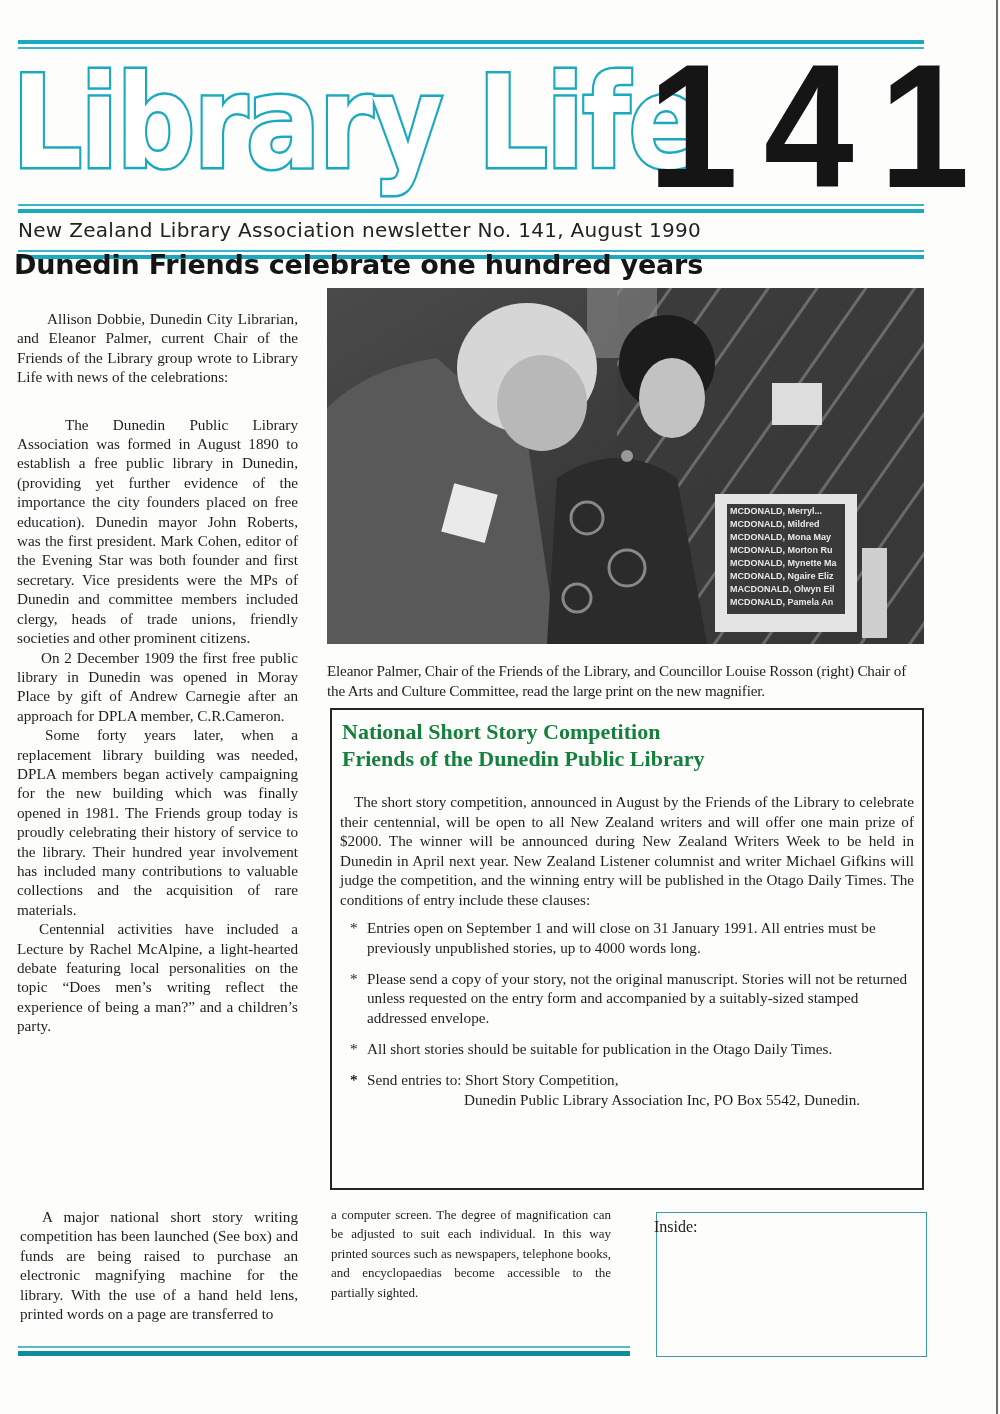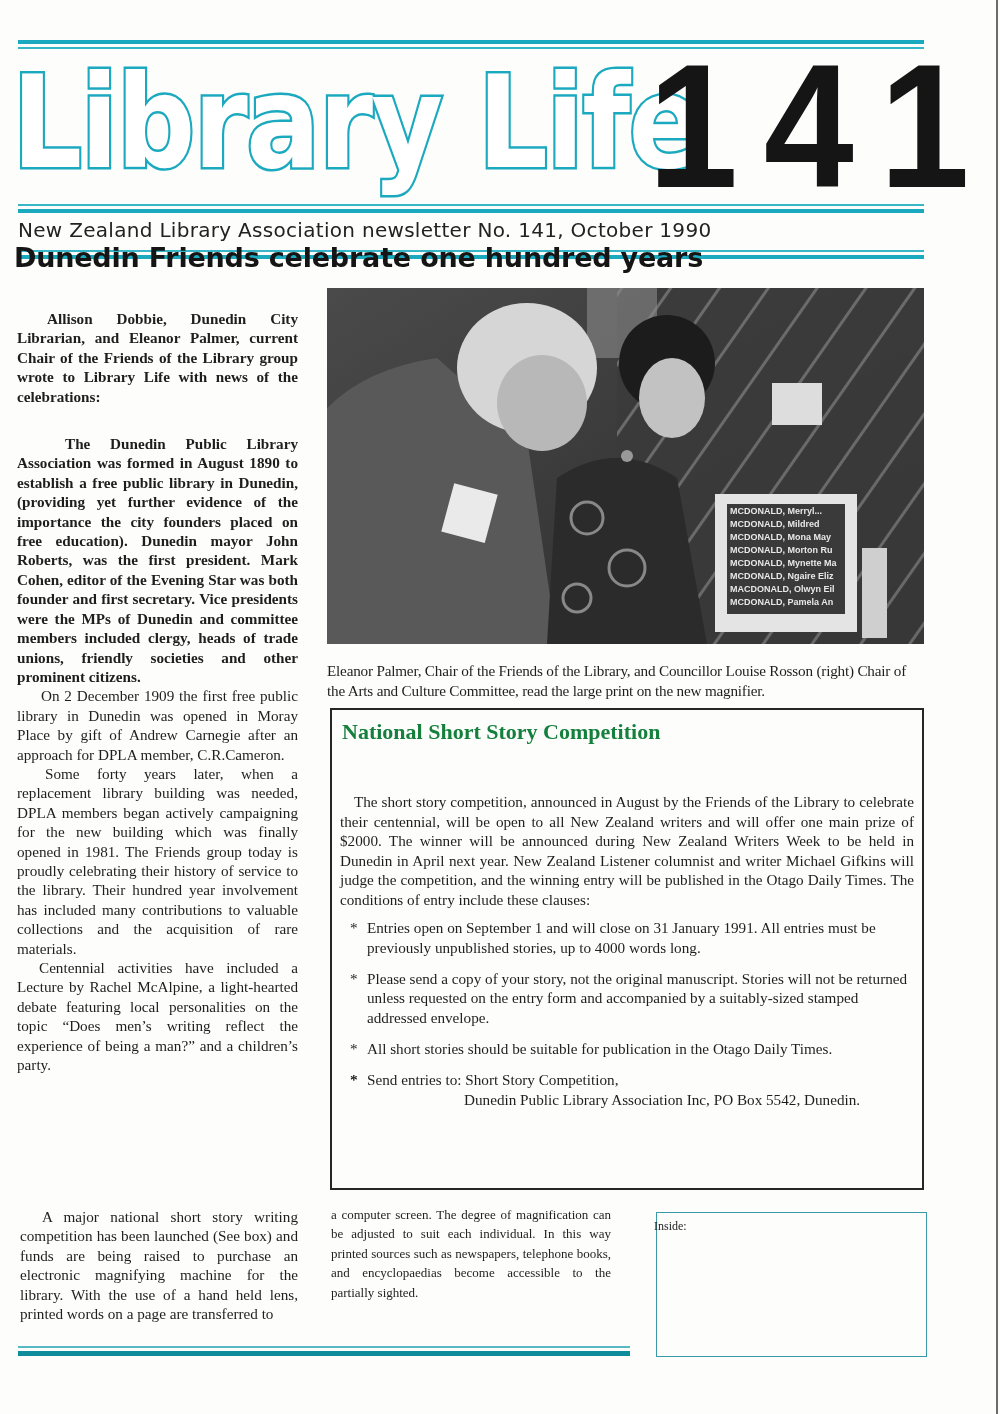--- a/index.html
+++ b/index.html
@@ -34,30 +34,30 @@
       font-size: 176px; line-height: 160px; color: #151515;
       letter-spacing: 28px;
       transform: scaleX(0.92); transform-origin: left top;
     }
     .subtitle {
       position: absolute; left: 18px; top: 218px;
       font-family: "DejaVu Sans", sans-serif; font-size: 20px; color: #222;
       letter-spacing: 0.3px;
     }
     .headline {
-      position: absolute; left: 14px; top: 242px;
+      position: absolute; left: 14px; top: 249px;
       font-family: "DejaVu Sans", sans-serif; font-weight: bold; font-size: 27px;
       color: #151515; letter-spacing: -0.2px; white-space: nowrap;
     }
     .col-left {
       position: absolute; left: 17px; top: 309px; width: 281px;
       font-size: 15.2px; line-height: 19.4px; text-align: justify;
     }
     .col-left p { margin: 0; text-indent: 14px; }
-    .col-left p.big-indent { text-indent: 48px; font-weight: bold; }
+    .col-left p.big-indent { text-indent: 48px; }
     .col-left p.gap { margin-top: 28px; }
     .col-left-bottom {
       position: absolute; left: 20px; top: 1207px; width: 278px;
       font-size: 15.2px; line-height: 19.4px; text-align: justify;
     }
     .col-left-bottom p { margin: 0; text-indent: 22px; }
 
     .photo {
       position: absolute; left: 327px; top: 288px; width: 597px; height: 356px;
       background: #3d3d3d; overflow: hidden;
@@ -90,21 +90,21 @@
 
     .col-mid-bottom {
       position: absolute; left: 331px; top: 1205px; width: 280px;
       font-size: 13px; line-height: 19.4px; text-align: justify;
     }
     .col-mid-bottom p { margin: 0; }
 
     .inside-box {
       position: absolute; left: 656px; top: 1212px; width: 271px; height: 145px;
       border: 1.5px solid #3a9aa6; box-sizing: border-box;
-      font-size: 12px; line-height: 19.4px;
+      font-size: 16px; line-height: 19.4px;
     }
     .inside-box .lbl { position: absolute; left: -3px; top: 4px; }
     .inside-box ul { position: absolute; left: 50px; top: 4px; margin: 0; padding: 0; list-style: none; }
     .inside-box ul li { white-space: nowrap; }
     .inside-box ul li:not(:first-child) { padding-left: 0; }
   </style>
 </head>
 <body>
 
 <div class="edge-line"></div>
@@ -112,21 +112,21 @@
 <div class="rule" style="top:40px;">
   <div class="thick"></div>
     <div class="thin"></div>
 </div>
 <div class="masthead-logo">Library Life</div>
 <div class="issue-number">141</div>
 <div class="rule" style="top:204px;">
   <div class="thin-top"></div>
     <div class="thick"></div>
 </div>
-<div class="subtitle">New Zealand Library Association newsletter No. 141, October 1990</div>
+<div class="subtitle">New Zealand Library Association newsletter No. 141, August 1990</div>
 <div class="rule" style="top:250px;">
   <div class="thin-top"></div>
     <div class="thick"></div>
 </div>
 
 <h1 class="headline" style="margin:0;">Dunedin  Friends celebrate one hundred years</h1>
 
 <div class="col-left">
   <p class="big-indent" style="text-indent:30px;">Allison Dobbie, Dunedin City Librarian, and Eleanor Palmer, current Chair of the Friends of the Library group wrote to Library Life with news of the celebrations:</p>
   <p class="big-indent gap">The Dunedin Public Library Association was formed in August 1890 to establish a free public library in Dunedin, (providing yet further evidence of the importance the city founders placed on free education). Dunedin mayor John Roberts, was the first president. Mark Cohen, editor of the Evening Star was both founder and first secretary. Vice presidents were the MPs of Dunedin and committee members  included clergy, heads of trade unions, friendly societies and other prominent citizens.</p>
@@ -182,20 +182,21 @@
         <text x="403" y="317">MCDONALD, Pamela An</text>
       </g>
     <rect x="535" y="260" width="25" height="90" fill="#cfcfcf"></rect>
   </svg>
 </div>
 <div class="caption">Eleanor Palmer, Chair of the Friends of the Library, and Councillor Louise Rosson (right) Chair of the Arts and Culture Committee,  read the large print on the new magnifier.</div>
 
 <div class="comp-box">
   <div class="comp-title">
     <div>National Short Story Competition</div>
+    <div>Friends of the Dunedin Public Library</div>
   </div>
   <div class="comp-intro">The short story competition, announced in August by the Friends of the Library to celebrate their centennial, will be open to all New Zealand writers and will offer one main prize of $2000. The winner will be announced during New Zealand Writers Week to be held in Dunedin in April next year. New Zealand Listener columnist and writer Michael Gifkins will judge the competition, and the winning entry will be published in the Otago Daily Times. The conditions of entry include these clauses:</div>
   <ul class="comp-list">
     <li><span class="bullet">*</span><span>Entries open on September 1 and will close on  31 January 1991. All entries must be previously unpublished stories, up to 4000 words long.</span></li>
     <li><span class="bullet">*</span><span>Please send a copy of your story, not the original manuscript. Stories will not be returned unless requested on the entry form and accompanied by a suitably-sized stamped addressed envelope.</span></li>
     <li><span class="bullet">*</span><span>All  short stories should be suitable for publication in the Otago Daily Times.</span></li>
     <li><span class="bullet">*</span></li>
     <li><span class="bullet">*</span><span>Send entries to:  Short Story Competition,</span><span class="addr-line">Dunedin Public Library Association Inc,  PO Box 5542, Dunedin.</span></li>
   </ul>
 </div>

